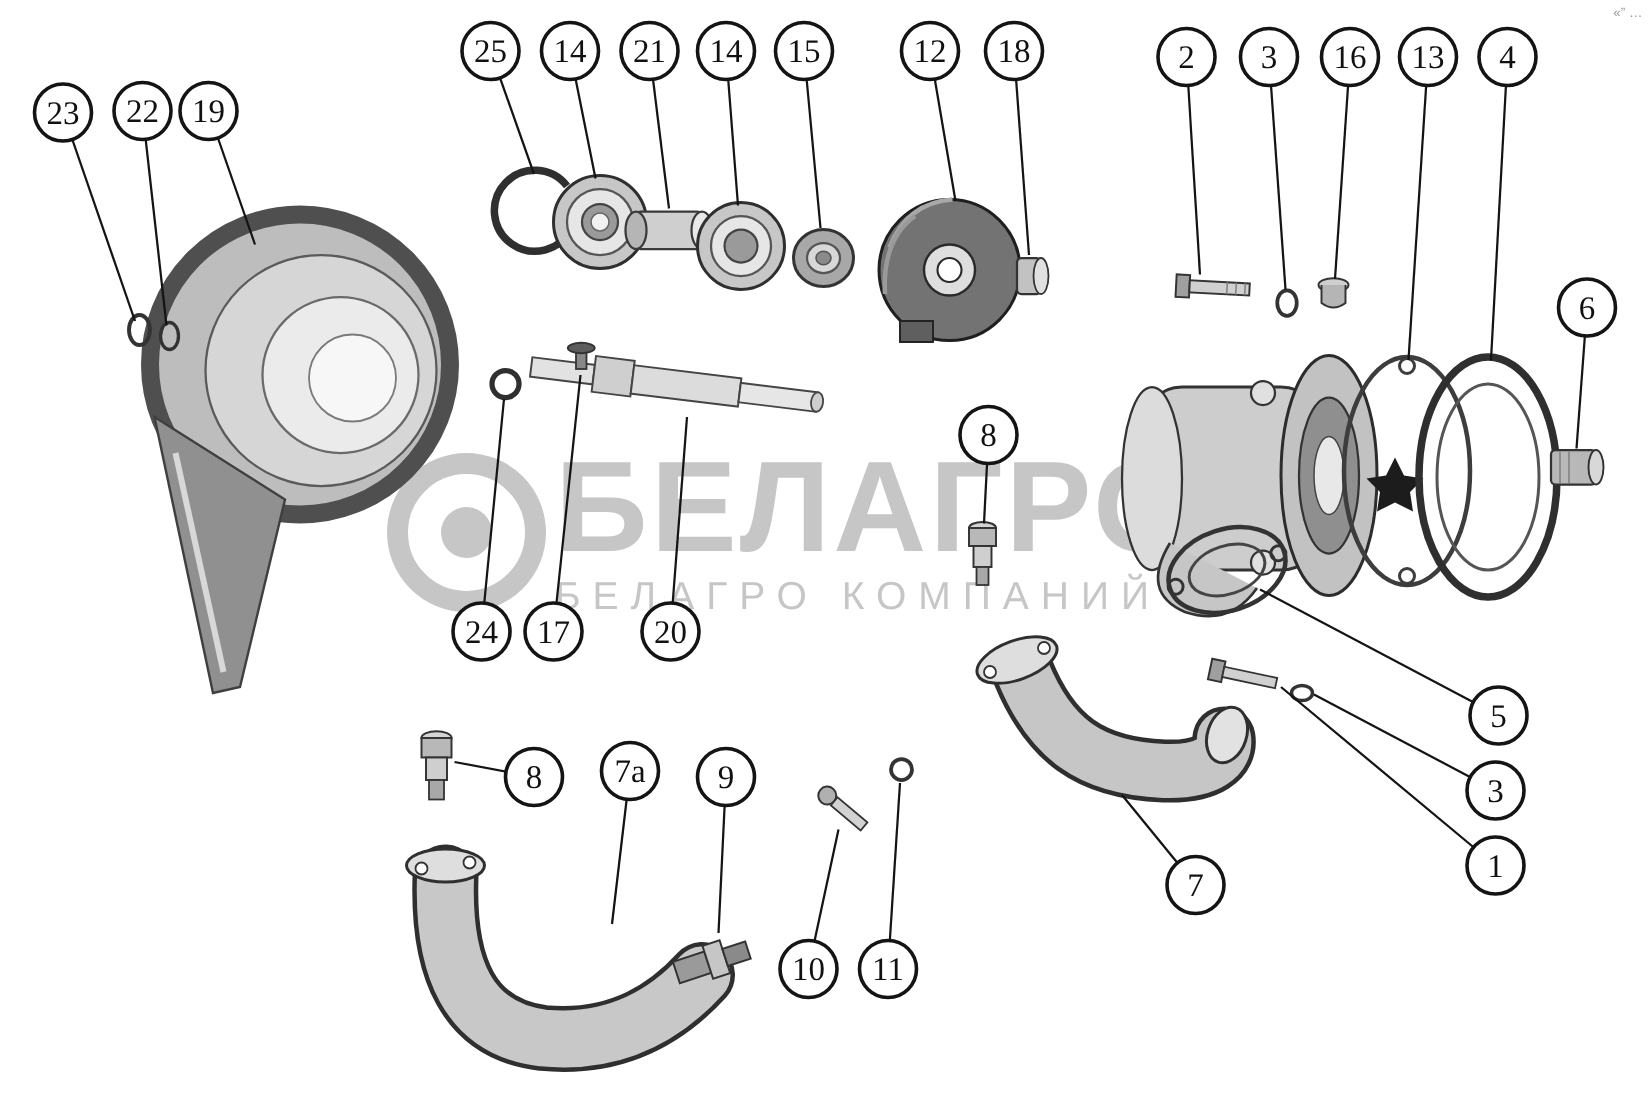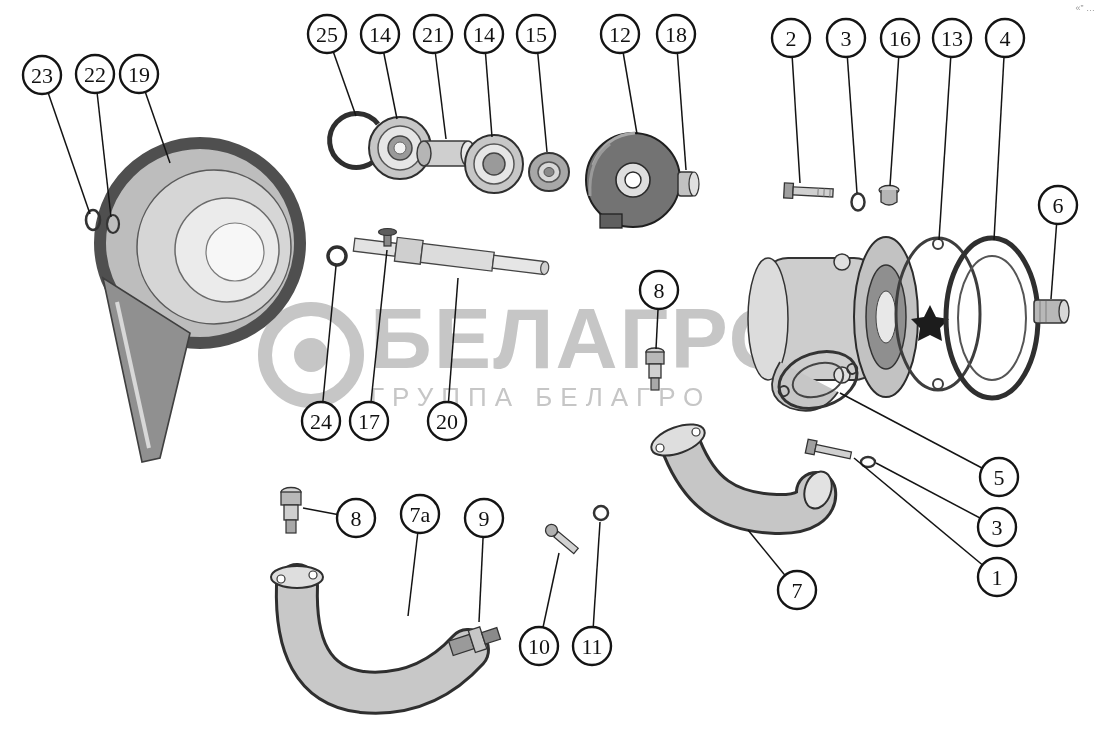--- a/index.html
+++ b/index.html
@@ -31,21 +31,21 @@
 </style>
 </head>
 <body>
 
 <div class="stage">
 
   <div class="watermark">
     <span class="wm-logo"></span>
     <div class="wm-textblock">
       <div class="wm-brand">БЕЛАГРО</div>
-      <div class="wm-sub">ГРУППА БЕЛАГРО</div>
+      <div class="wm-sub">БЕЛАГРО КОМПАНИЙ</div>
     </div>
   </div>
 
   <svg id="parts-layer" class="layer" viewBox="0 0 1101 739">
 
     <g>
       <circle cx="200" cy="243" r="103" fill="#bdbdbd" stroke="#3a3a3a" stroke-width="2"></circle>
       <circle cx="200" cy="243" r="100" fill="none" stroke="#4f4f4f" stroke-width="12"></circle>
       <circle cx="214" cy="247" r="77" fill="#d6d6d6" stroke="#5a5a5a" stroke-width="1.5"></circle>
       <circle cx="227" cy="250" r="52" fill="#ebebeb" stroke="#6a6a6a" stroke-width="1.5"></circle>

